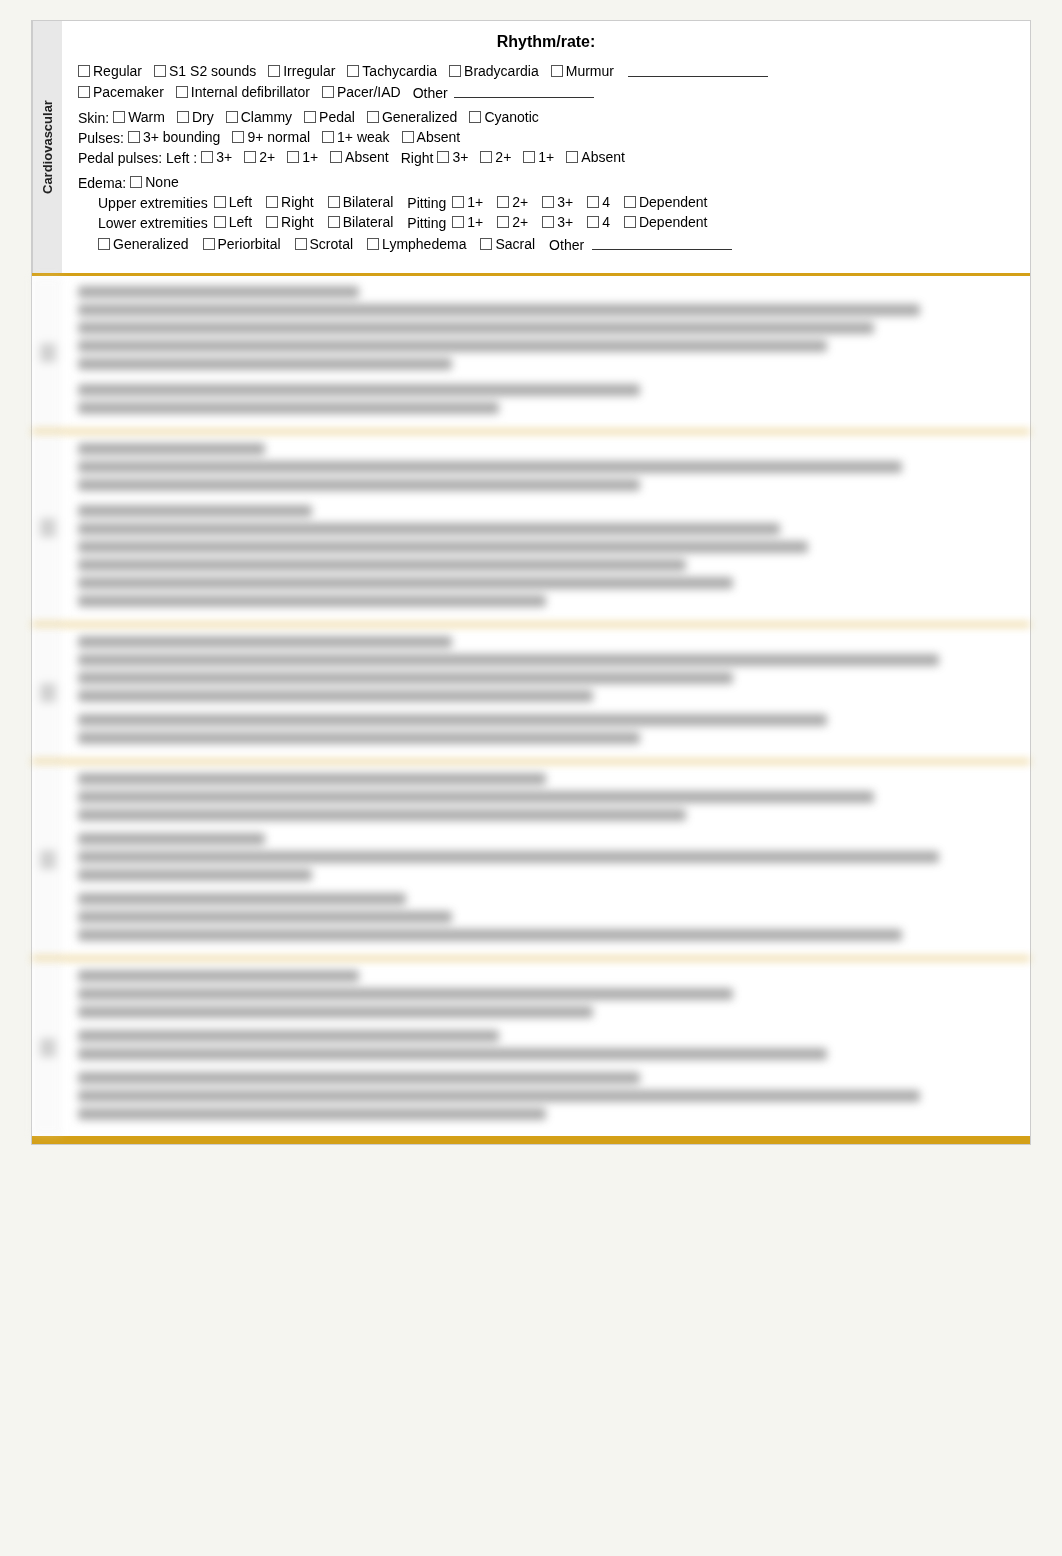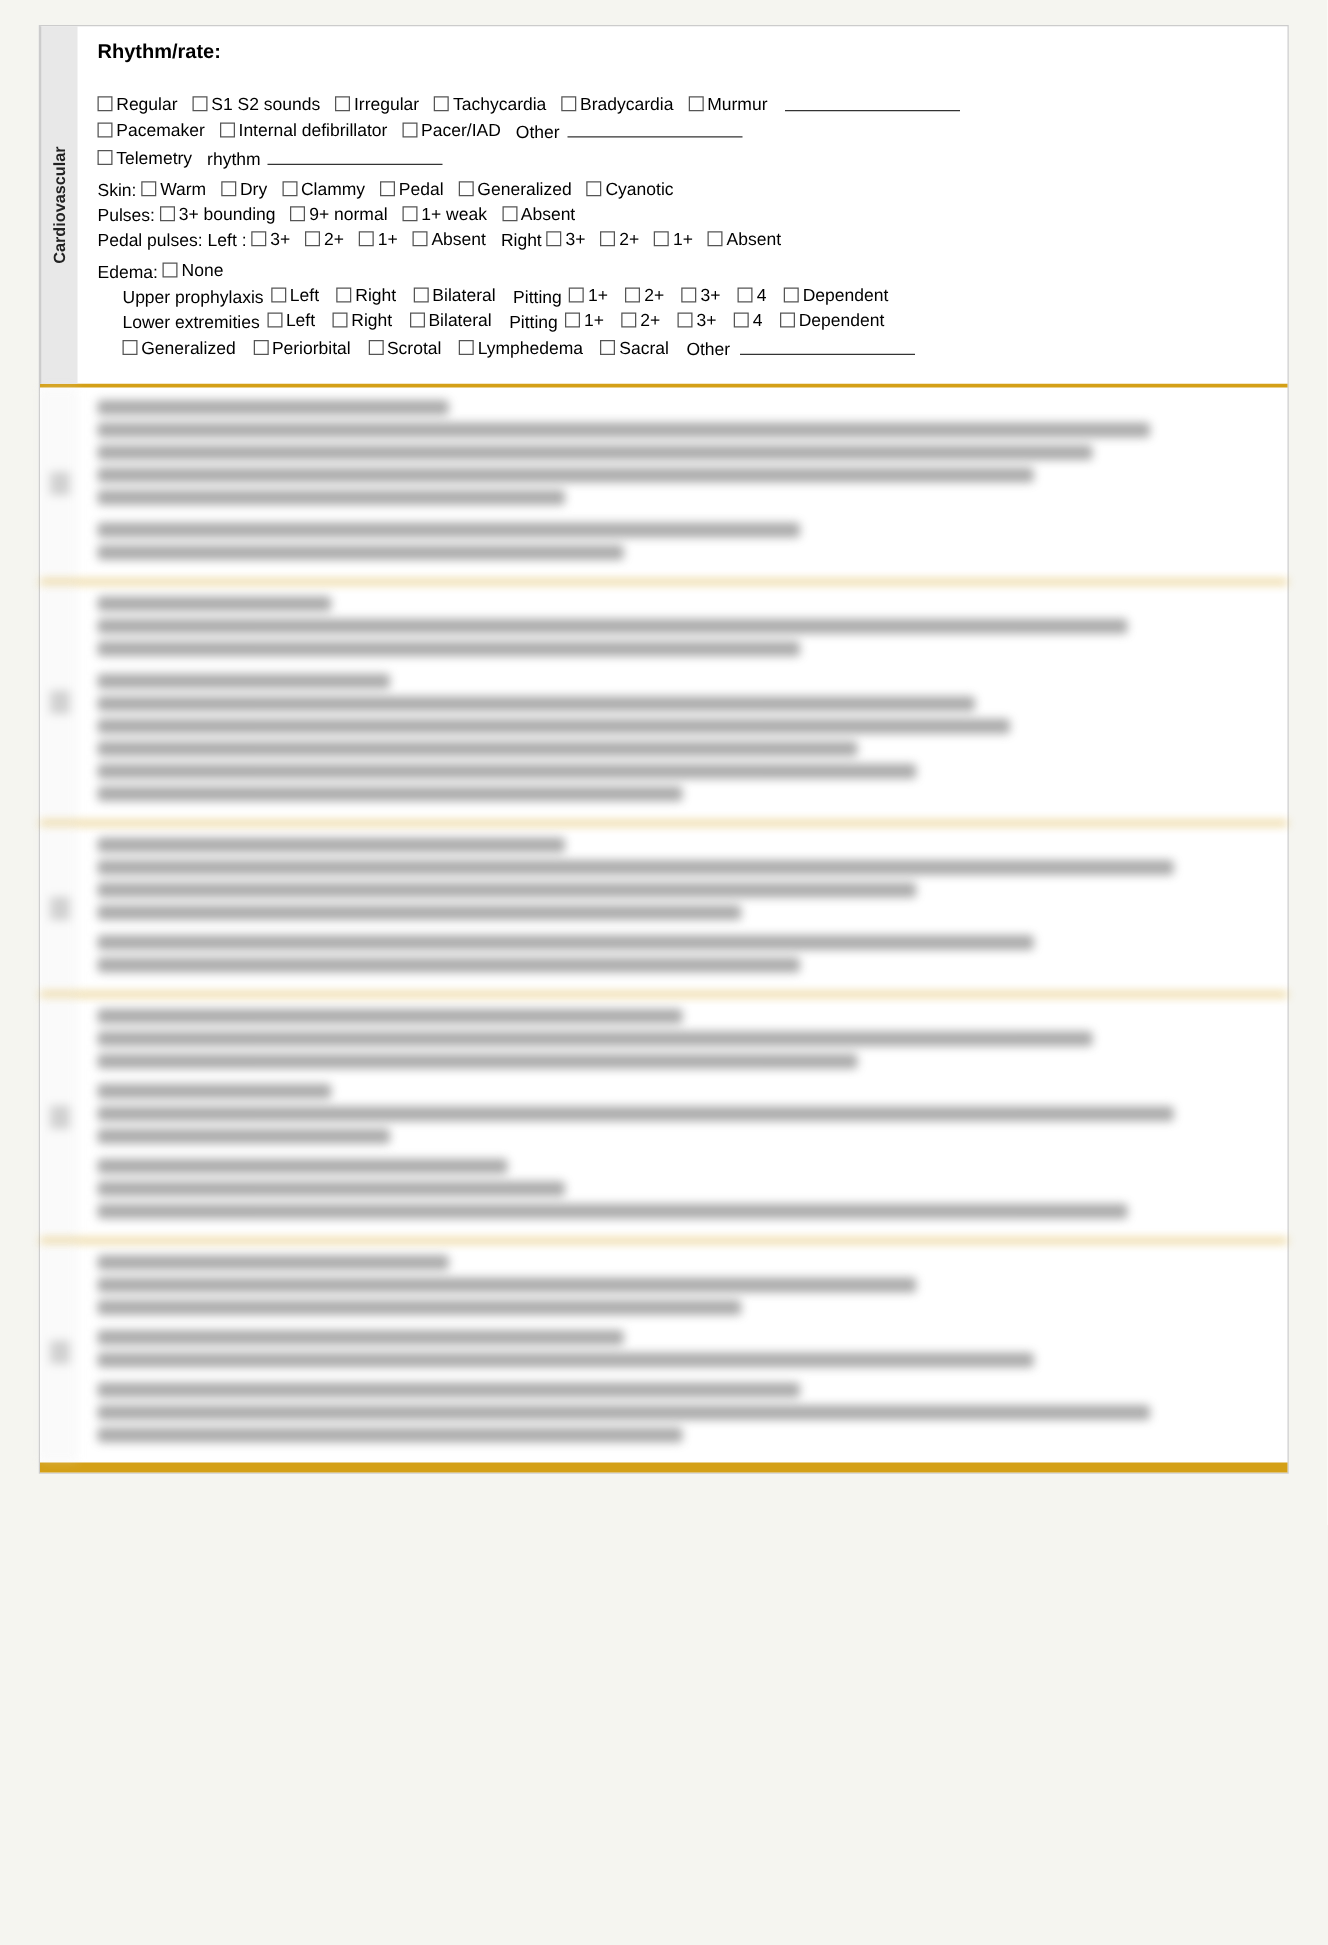--- a/index.html
+++ b/index.html
@@ -37,21 +37,22 @@
       justify-content: center;
       color: #222;
     }
     .section-content {
       padding: 12px 16px;
       flex: 1;
     }
     .section-title {
       font-weight: bold;
       font-size: 16px;
-      margin-bottom: 22px;
+      margin-bottom: 10px;
+      text-align: center;
     }
     .row {
       display: flex;
       align-items: baseline;
       flex-wrap: wrap;
       margin-bottom: 3px;
       gap: 4px;
     }
     .checkbox-item {
       display: flex;
@@ -174,28 +175,20 @@
           <span>Internal defibrillator</span>
         </div>
         <div class="checkbox-item">
           <div class="checkbox"></div>
           <span>Pacer/IAD</span>
         </div>
         <span>Other</span>
         <span class="underline-field long"></span>
       </div>
 
-      <div class="row">
-        <div class="checkbox-item">
-          <div class="checkbox"></div>
-          <span>Telemetry</span>
-        </div>
-        <span>rhythm</span>
-        <span class="underline-field long"></span>
-      </div>
 
       <div class="section-divider"></div>
 
       <div class="row">
         <span class="bold">Skin:</span>
         <div class="checkbox-item">
           <div class="checkbox"></div>
           <span>Warm</span>
         </div>
         <div class="checkbox-item">
@@ -283,21 +276,21 @@
 
       <div class="row">
         <span class="bold">Edema:</span>
         <div class="checkbox-item">
           <div class="checkbox"></div>
           <span>None</span>
         </div>
       </div>
 
       <div class="sub-row">
-        <span>Upper prophylaxis</span>
+        <span>Upper extremities</span>
         <div class="checkbox-item">
           <div class="checkbox"></div>
           <span>Left</span>
         </div>
         <div class="checkbox-item">
           <div class="checkbox"></div>
           <span>Right</span>
         </div>
         <div class="checkbox-item">
           <div class="checkbox"></div>

